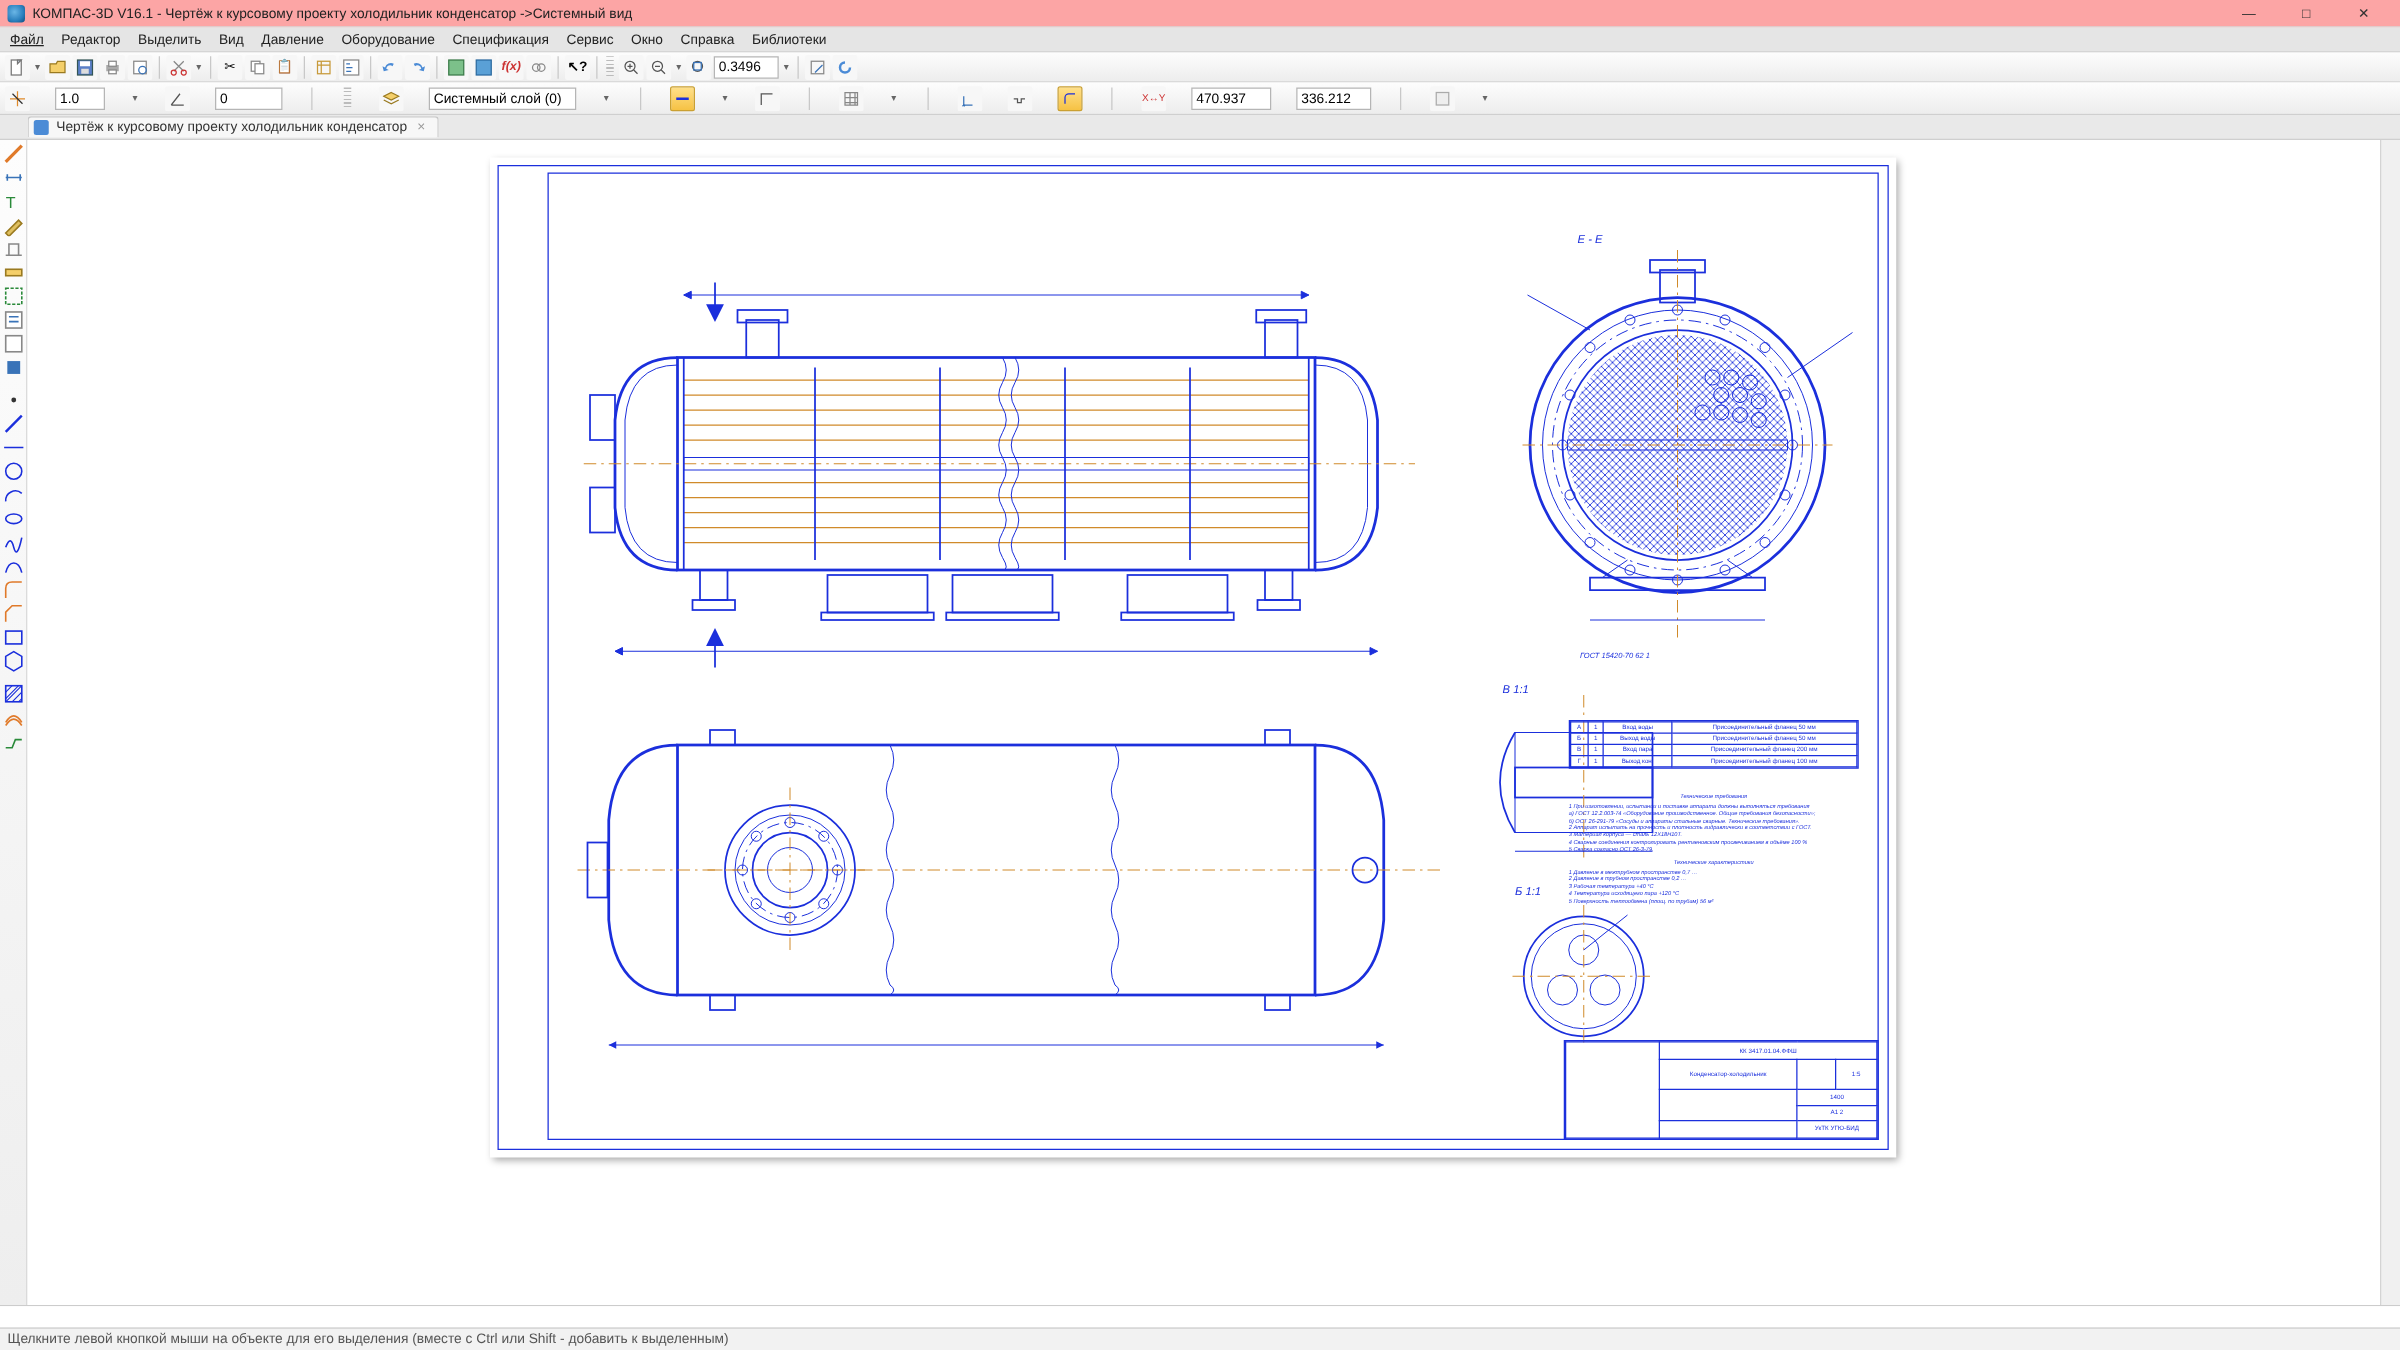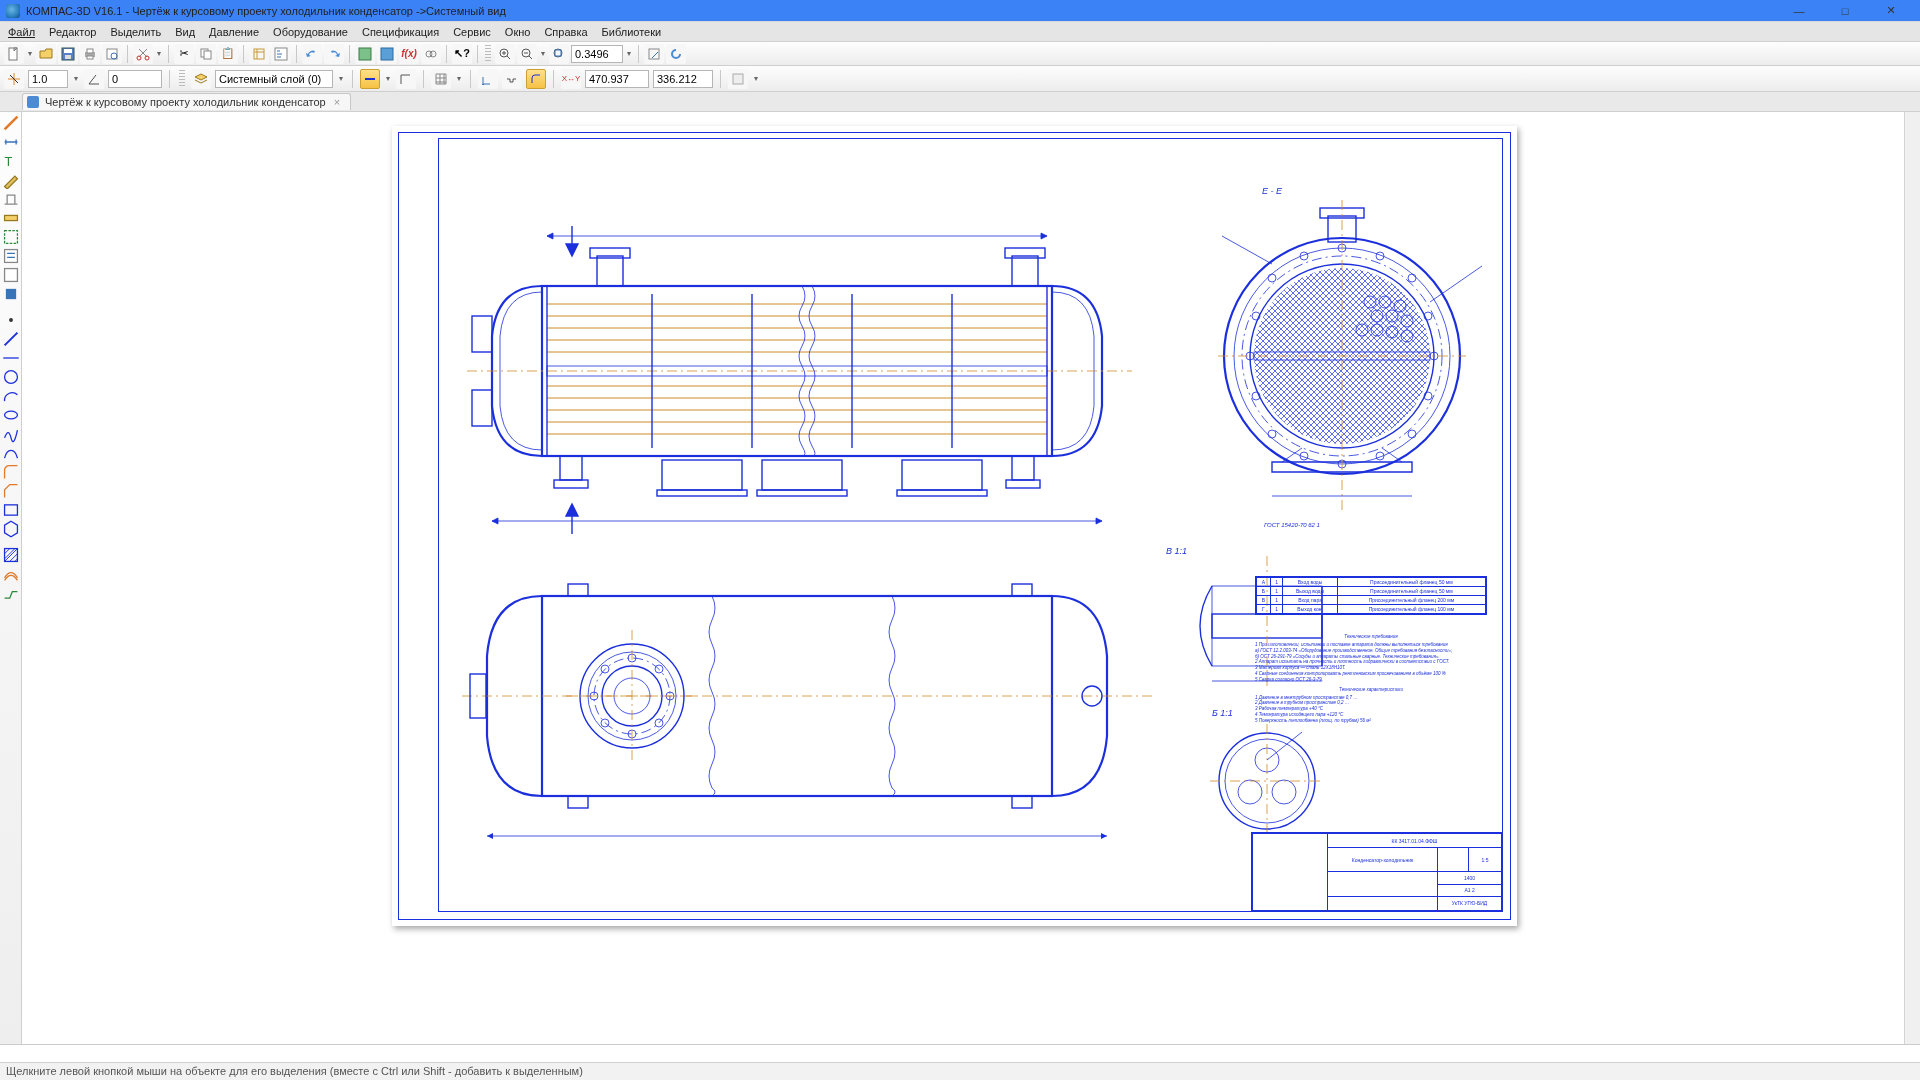--- a/index.html
+++ b/index.html
@@ -1,33 +1,33 @@
 <!DOCTYPE html>
 <html><head>
 <meta charset="utf-8">
 <style>
   * { box-sizing: border-box; margin: 0; padding: 0; }
   html, body { width: 1920px; height: 1080px; font-family: "Segoe UI", Tahoma, sans-serif; font-size: 11px; background: #fff; overflow: hidden; }
-  .titlebar { height: 22px; background: #3b82f6; display: flex; align-items: center; padding: 0 6px; border-bottom: 1px solid #d8d8d8; }
+  .titlebar { height: 22px; background: #fca5a5; display: flex; align-items: center; padding: 0 6px; border-bottom: 1px solid #d8d8d8; }
   .titlebar .app-icon { width: 14px; height: 14px; background: radial-gradient(circle at 40% 40%, #6ab6e6 0%, #2a7fbd 60%, #0b4a7a 100%); border-radius: 3px; margin-right: 6px; }
   .titlebar .title { flex: 1; color: #222; }
   .win-controls { display: flex; gap: 0; }
   .win-btn { width: 46px; height: 20px; display: flex; align-items: center; justify-content: center; color: #333; cursor: pointer; }
   .menubar { height: 20px; display: flex; align-items: center; gap: 14px; padding: 0 8px; background: #e5e5e5; border-bottom: 1px solid #d0d0d0; }
   .menubar span { color: #222; cursor: pointer; }
   .menubar span u { text-decoration: underline; }
 
   .toolbar { height: 24px; background: linear-gradient(#fdfdfd,#ededed); border-bottom: 1px solid #cfcfcf; display: flex; align-items: center; padding: 0 4px; gap: 2px; }
   .tbtn { width: 20px; height: 20px; border: 1px solid transparent; border-radius: 2px; display: flex; align-items: center; justify-content: center; cursor: pointer; background: #f7f7f7; }
   .tbtn svg { width: 14px; height: 14px; }
   .tsep { width: 1px; height: 18px; background: #c8c8c8; margin: 0 3px; }
   .tdrop { width: 8px; font-size: 8px; color: #666; text-align: center; }
   .tinput { height: 18px; border: 1px solid #b5b5b5; background: #fff; padding: 0 3px; font-size: 11px; }
 
-  .toolbar2 { height: 26px; background: linear-gradient(#fdfdfd,#ededed); border-bottom: 1px solid #cfcfcf; display: flex; align-items: center; padding: 0 4px; gap: 4px; }
+  .toolbar2 { height: 26px; background: linear-gradient(#fdfdfd,#ededed); border-bottom: 1px solid #cfcfcf; display: flex; align-items: center; padding: 0 4px; gap: 20px; }
   .grip { width: 6px; height: 18px; background: repeating-linear-gradient(#bbb 0 1px, transparent 1px 3px); margin: 0 2px; }
 
   .doctab-row { height: 20px; background: #e9e9e9; border-bottom: 1px solid #cfcfcf; display: flex; align-items: center; padding-left: 22px; }
   .doctab { background: #f7f7f7; border: 1px solid #c8c8c8; border-bottom: none; padding: 2px 24px 2px 22px; position: relative; border-radius: 3px 3px 0 0; font-size: 11px; color: #333; display: flex; align-items: center; }
   .doctab .doclogo { position: absolute; left: 4px; width: 12px; height: 12px; background: #4b8bd6; border-radius: 2px; }
   .doctab .docclose { position: absolute; right: 6px; width: 10px; color: #999; cursor: pointer; }
 
   .workarea { position: absolute; top: 112px; left: 0; right: 0; bottom: 36px; display: flex; }
   .left-tools { width: 22px; background: linear-gradient(#fdfdfd,#eee); border-right: 1px solid #cfcfcf; display: flex; flex-direction: column; align-items: center; padding-top: 2px; gap: 1px; }
   .left-tools .lt { width: 18px; height: 18px; border-radius: 2px; cursor: pointer; display:flex;align-items:center;justify-content:center; }
@@ -645,21 +645,21 @@
             <circle cx="55" cy="34" r="12"></circle>
               <circle cx="38" cy="66" r="12"></circle>
               <circle cx="72" cy="66" r="12"></circle>
           </g>
           <path d="M55 -2 V112 M-2 55 H112" class="orange thin dash"></path>
           <path d="M55 34 L90 6" class="bluest thin"></path>
         </g>
       </svg>
 
       <div class="sect-label" style="left:870px;top:60px">Е - Е</div>
-      <div class="sect-label" style="left:774px;top:420px">В 1:1</div>
+      <div class="sect-label" style="left:810px;top:420px">В 1:1</div>
       <div class="sect-label" style="left:820px;top:582px">Б 1:1</div>
       <div class="sect-label" style="left:872px;top:396px;font-size:6px">ГОСТ 15420-70 62 1</div>
 
       <div class="nz-table">
         <table>
             <tbody id="nztbody">
               <tr>
                 <td>А</td>
                 <td>1</td>
                 <td>Вход воды</td>

